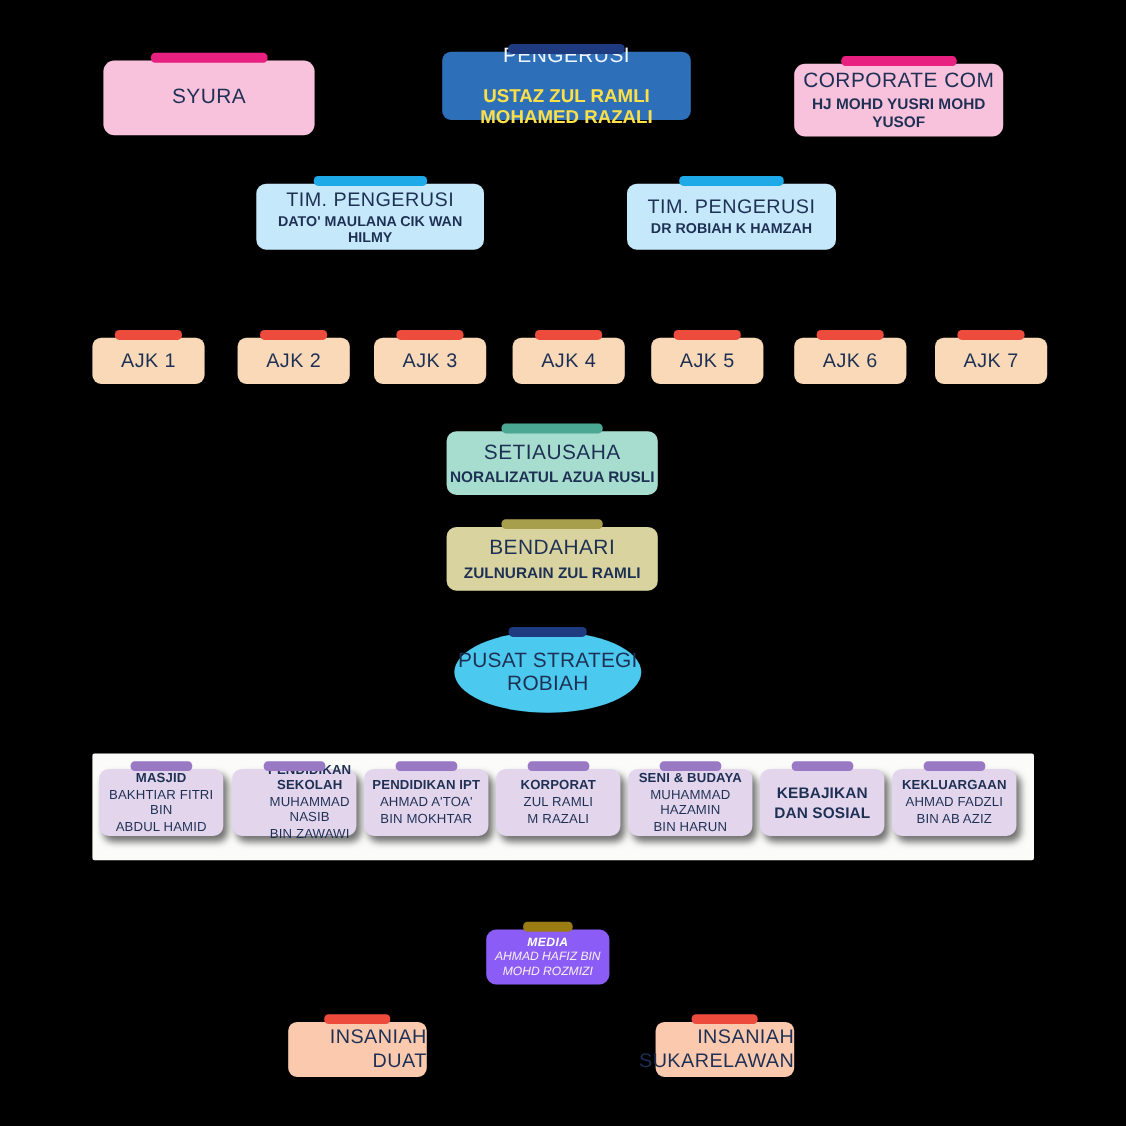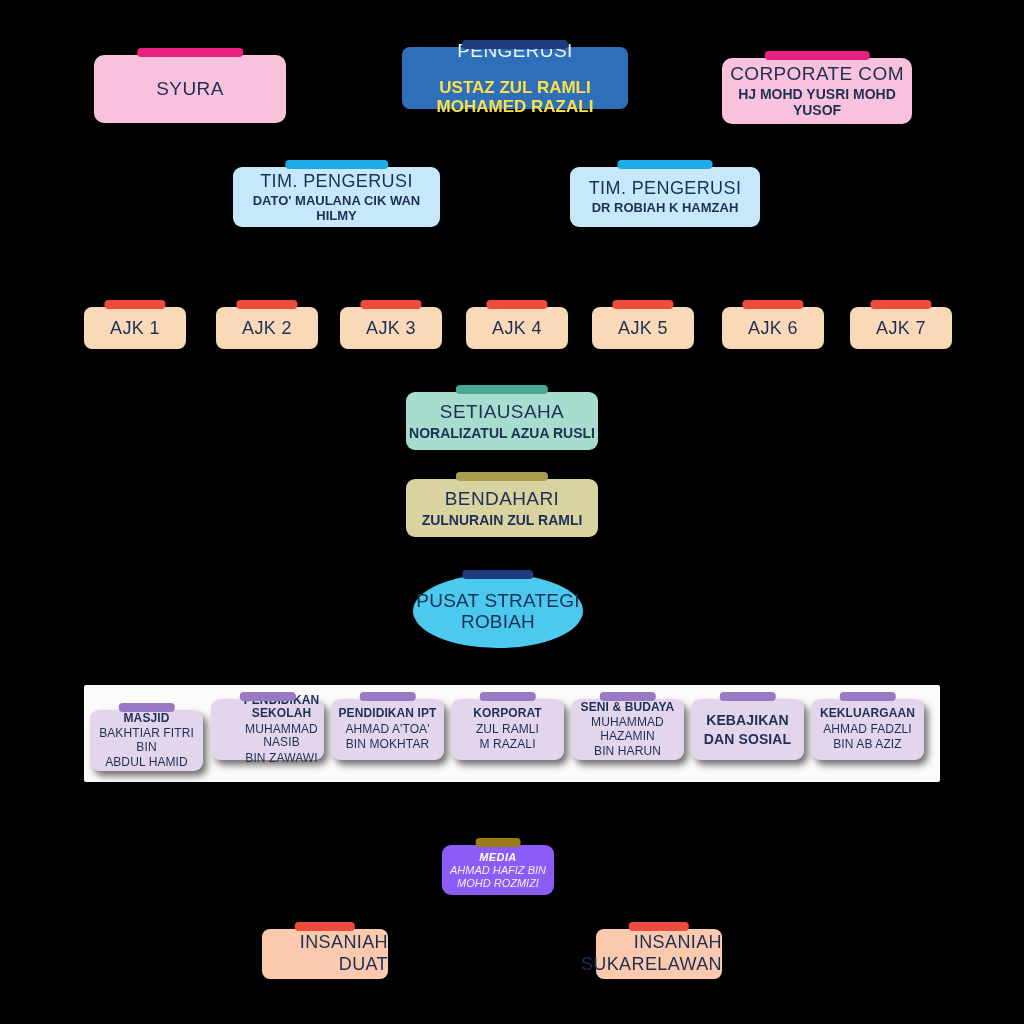--- a/index.html
+++ b/index.html
@@ -191,21 +191,21 @@
       </div>
     </div>
   <div id="layer-ellipse">
       <div class="node t-ellipse" style="background: rgb(76, 201, 239); left: 413px; top: 574px; width: 170px; height: 74px;">
         <div class="tab" style="background: rgb(31, 59, 128); width: 42%; top: -4px;"></div>
         <div class="title">PUSAT STRATEGI</div>
         <div class="title">ROBIAH</div>
       </div>
     </div>
   <div id="layer-biro">
-      <div class="node t-biro" style="background: rgb(227, 213, 236); left: 90px; top: 699px; width: 113px; height: 61px; margin-top: 11px;">
+      <div class="node t-biro" style="background: rgb(227, 213, 236); left: 90px; top: 699px; width: 113px; height: 61px;">
         <div class="tab" style="background: rgb(154, 121, 196); width: 50%;"></div>
         <div class="title">MASJID</div>
         <div class="name">BAKHTIAR FITRI BIN</div>
         <div class="name">ABDUL HAMID</div>
       </div>
       <div class="node t-biro" style="background: rgb(227, 213, 236); left: 211px; top: 699px; width: 113px; height: 61px; padding-left: 28px;">
         <div class="tab" style="background: rgb(154, 121, 196); width: 50%;"></div>
         <div class="title">PENDIDIKAN SEKOLAH</div>
         <div class="name">MUHAMMAD NASIB</div>
         <div class="name">BIN ZAWAWI</div>

